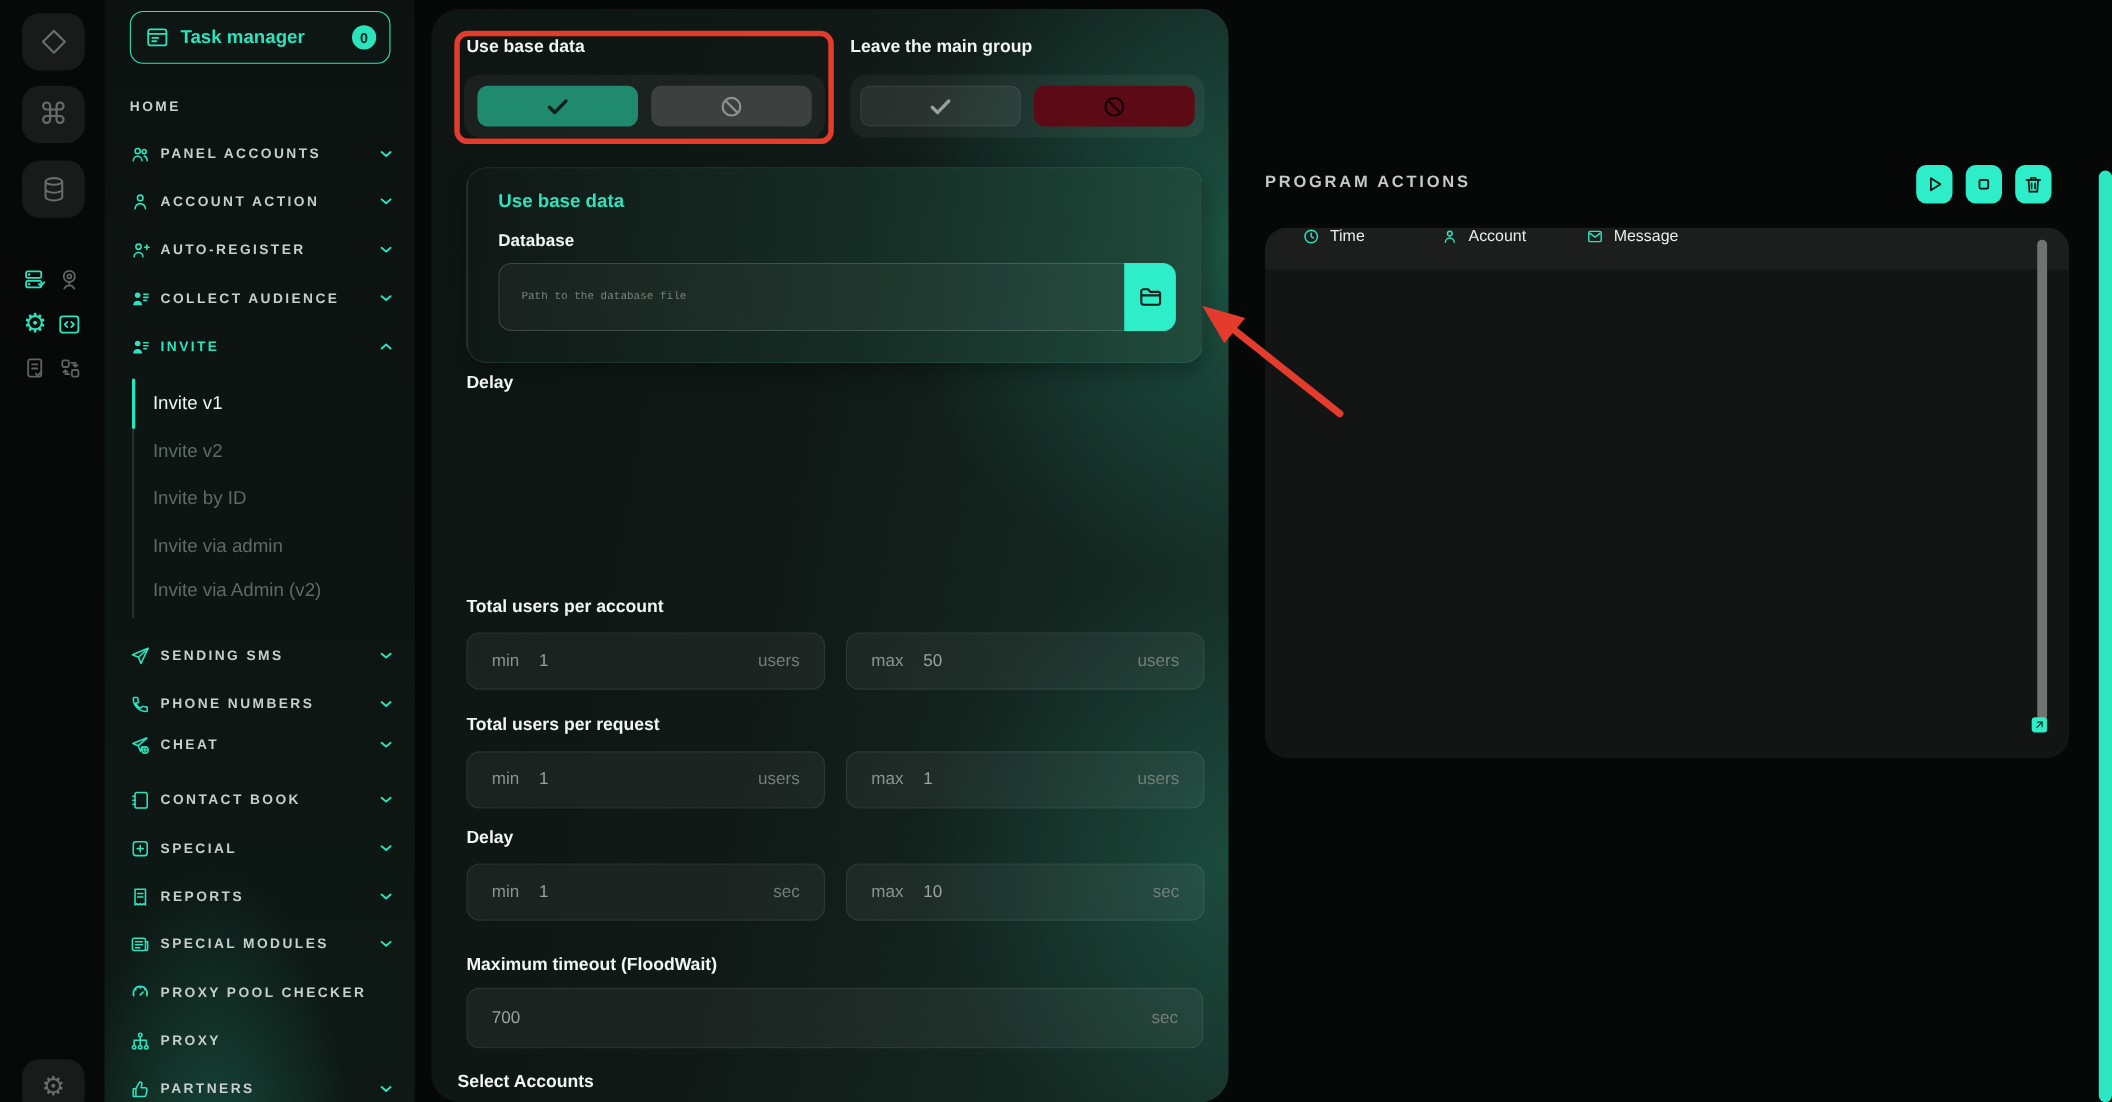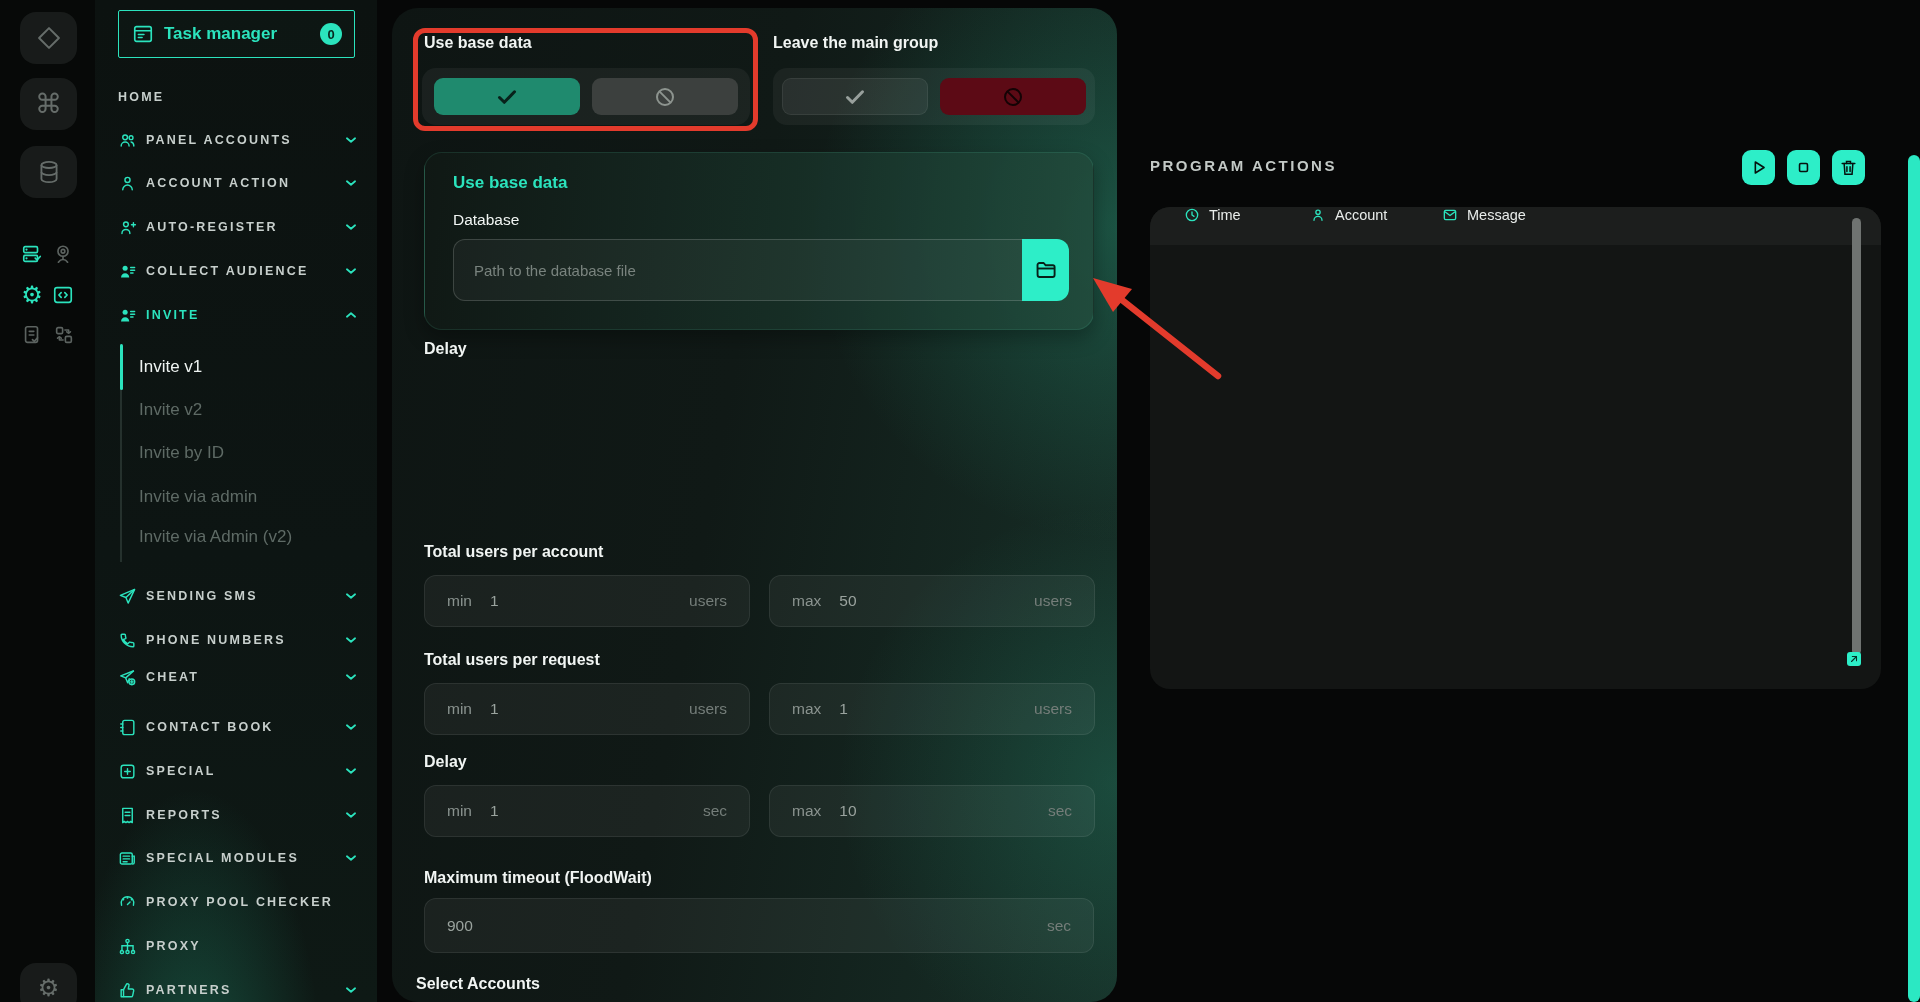--- a/index.html
+++ b/index.html
@@ -12,21 +12,21 @@
     background:#181b1a;display:flex;align-items:center;justify-content:center;color:#666d6a;cursor:pointer}
   .cmd-glyph{font-size:27px;color:#666d6a;line-height:1}
   .mini{position:absolute;width:22px;height:22px;color:#5c6360;display:flex;align-items:center;justify-content:center;cursor:pointer}
   .mini.teal{color:#2be3bd}
   .gear-glyph{font-size:24px;line-height:1}
   
   .sidebar{position:absolute;left:95px;top:0;width:282px;height:1002px;
     background:radial-gradient(70% 45% at 35% 108%, rgba(40,180,140,0.33), transparent 65%),
                linear-gradient(180deg,#0c1210 0%,#0d1513 55%,#0e1915 100%)}
   .tm-btn{position:absolute;left:23px;top:10px;width:237px;height:48px;border:1.5px solid #2be3bd;
-    border-radius:2px;background:rgba(16,28,24,.45);display:flex;align-items:center;gap:10px;
+    border-radius:12px;background:rgba(16,28,24,.45);display:flex;align-items:center;gap:10px;
     padding:0 13px;color:#2be3bd;cursor:pointer}
   .tm-label{font-size:17px;font-weight:700}
   .tm-badge{position:absolute;right:12px;top:12px;width:22px;height:22px;border-radius:50%;
     background:#2be3bd;color:#07251d;font-size:13px;font-weight:800;display:flex;align-items:center;justify-content:center}
   .nav-item{position:absolute;left:23px;width:240px;height:26px;display:flex;align-items:center;gap:9px;
     color:#c7cfcc;cursor:pointer}
   .nav-item .ni-icon{width:19px;height:19px;color:#2be3bd;flex:none}
   .ni-label{font-size:12.5px;font-weight:700;letter-spacing:2.2px;white-space:nowrap}
   .ni-chev{width:14px;height:14px;color:#2be3bd;margin-left:auto}
   .nav-item.active .ni-label{color:#2be3bd}
@@ -47,24 +47,24 @@
   .on-teal{background:#1f8a6e;color:#08211a}
   .off-gray{background:#3c403e;color:#8d948f}
   .idle{background:rgba(255,255,255,.06);border:1px solid rgba(255,255,255,.07);color:#98a09c}
   .on-red{background:#5c0a15;color:#140305}
   .red-rect{position:absolute;left:21px;top:20px;width:345px;height:103px;border:5px solid #e33b2c;
     border-radius:12px;pointer-events:none;z-index:6}
   .base-card{position:absolute;left:32px;top:144px;width:670px;height:178px;border-radius:18px;
     background:linear-gradient(95deg, rgba(16,25,21,.92) 0%, rgba(23,47,39,.92) 55%, rgba(33,76,61,.92) 100%);
     border:1px solid rgba(90,220,180,.12);box-shadow:0 8px 20px rgba(0,0,0,.3)}
   .bc-title{position:absolute;left:28px;top:20px;color:#2be3bd;font-size:17px;font-weight:700}
-  .bc-db{position:absolute;left:28px;top:58px;color:#f1f5f3;font-size:15.5px;font-weight:400}
+  .bc-db{position:absolute;left:28px;top:58px;color:#f1f5f3;font-size:15.5px;font-weight:700}
   .bc-row{position:absolute;left:28px;top:86px;width:616px;height:62px;display:flex}
   .bc-input{flex:1;background:rgba(255,255,255,.04);border:1px solid rgba(255,255,255,.16);border-right:none;
-    border-radius:12px 0 0 12px;color:#e7ece9;font-size:15px;padding:12px 20px;outline:none;font-family:Liberation Sans, sans-serif}
+    border-radius:12px 0 0 12px;color:#e7ece9;font-size:10px;padding:12px 20px;outline:none;font-family:Liberation Mono, monospace}
   .bc-input::placeholder{color:#79837e}
   .bc-folder{width:47px;background:#2deec8;border:none;border-radius:0 12px 12px 0;display:flex;
     align-items:center;justify-content:center;color:#072019;cursor:pointer}
   .groups-ta{position:absolute;left:32px;top:359px;width:670px;height:164px;background:rgba(255,255,255,.035);
     border:1px solid rgba(255,255,255,.15);border-radius:10px;padding:15px 18px;color:#e7ece9;
     font-size:15.5px;line-height:1.5;resize:both;outline:none;font-family:inherit}
   .groups-ta::placeholder{color:#6f7a75}
   .field{position:absolute;height:52px;border-radius:12px;background:rgba(255,255,255,.05);
     border:1px solid rgba(255,255,255,.08);display:flex;align-items:center;padding:0 22px;gap:18px;
     font-size:15.5px;cursor:text}
@@ -412,21 +412,21 @@
     <span class="f-unit">sec</span>
   </div>
   <div class="field" style="left:377px;top:777px;width:326px">
     <span class="f-pre">max</span>
     <span class="f-val">10</span>
     <span class="f-unit">sec</span>
   </div>
 
   <div class="sec-label" style="left:32px;top:861px">Maximum timeout (FloodWait)</div>
   <div class="field" style="left:32px;top:890px;width:670px;height:55px">
-    <span class="f-val">900</span>
+    <span class="f-val">700</span>
     <span class="f-unit">sec</span>
   </div>
 
   <div class="sec-label" style="left:24px;top:967px">Select Accounts</div>
 </div>
 
 <div class="pa-title">PROGRAM ACTIONS</div>
 
 <div class="act-btn" style="left:1742px">
   <svg viewBox="0 0 24 24" fill="none" stroke="currentColor" stroke-width="2" stroke-linejoin="round">

